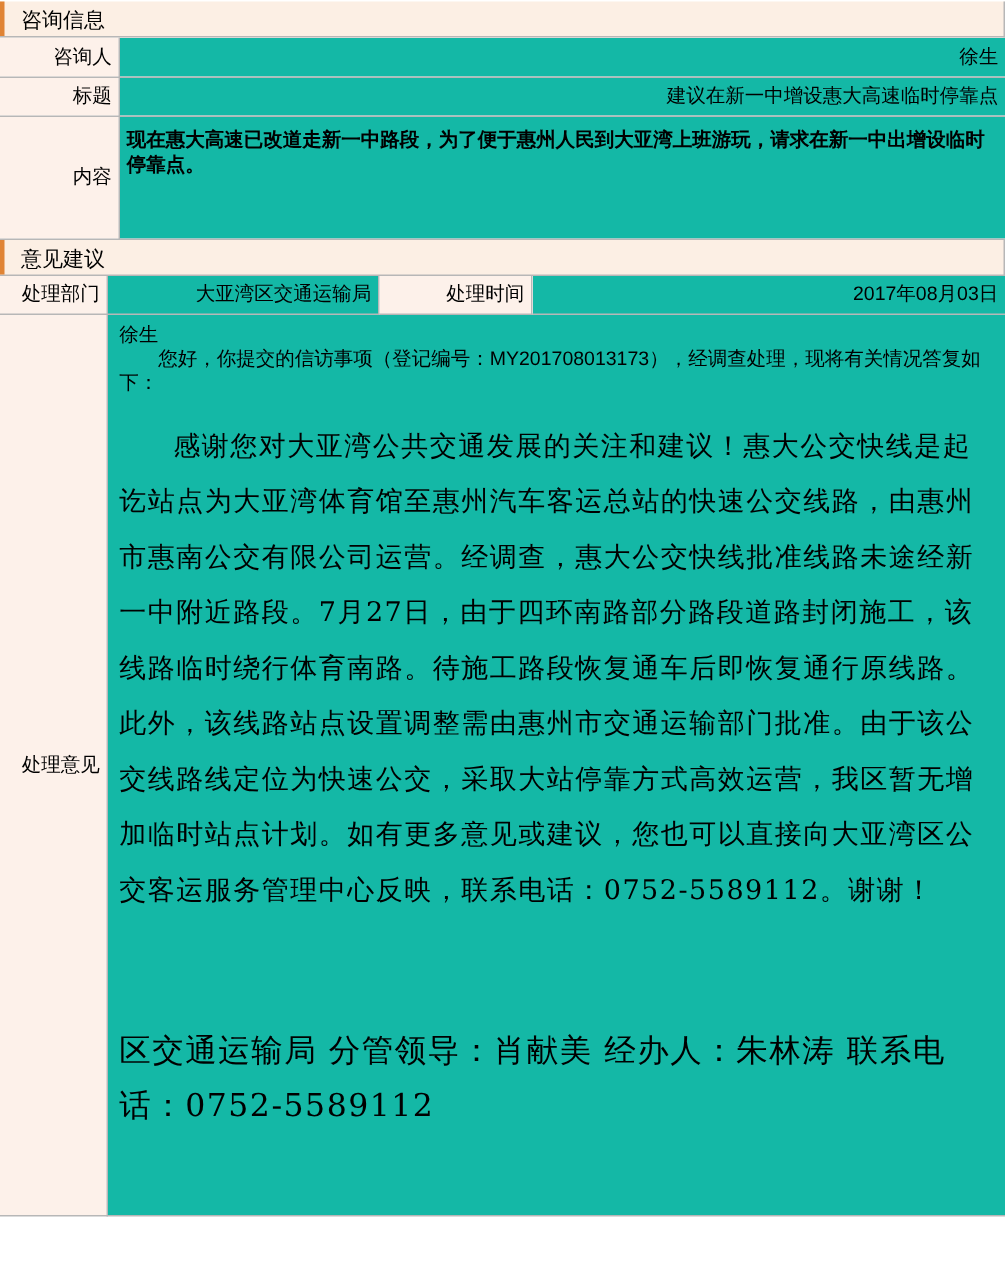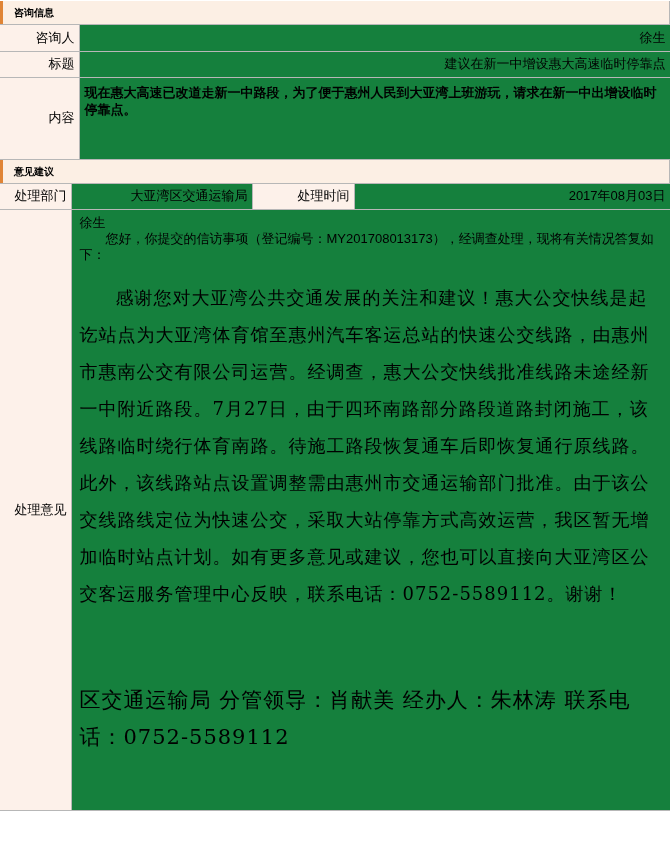--- a/index.html
+++ b/index.html
@@ -7,39 +7,39 @@
     width:670px;height:844px;overflow:hidden;
     font-family:"Liberation Sans",sans-serif;color:#000;
     position:relative;
   }
   .page{padding-top:1px;}
 
   
   .section-header{
     position:relative;height:24px;line-height:24px;
     background:#fcefe4;border-bottom:1px solid #b7b7b7;border-right:1px solid #b7b7b7;
-    font-size:10px;font-weight:bold;padding-left:14px;box-sizing:border-box;
+    font-size:14px;font-weight:normal;padding-left:14px;box-sizing:border-box;
   }
   .accent-bar{
     position:absolute;left:0;top:0;bottom:0;width:3px;background:#e08435;
   }
 
   table{border-collapse:collapse;width:670px;table-layout:fixed;}
   td{
     border:1px solid #b7b7b7;font-size:13px;padding:0 4px;
     vertical-align:middle;overflow:hidden;box-sizing:border-box;
   }
   td.no-left{border-left:0;}
   tr td{border-top:0;}            
   .label-cell{
     background:#fdf1ea;text-align:right;padding-right:4px;color:#000;
   }
   .label-center{text-align:center;padding-right:4px;}
   .label-left{text-align:left;padding-left:6px;}
-  .value-cell{background:#15803d;padding-left:5px;}
+  .value-cell{background:#14b8a6;padding-left:5px;}
   .row-h{height:26px;text-align:right;}
 
   
   .content-row-cell{
     height:82px;vertical-align:top;padding:6px 8px 6px 5px;line-height:17px;font-weight:bold;
   }
 
   
   .opinion-cell{vertical-align:top;padding:5px 8px;}
   .opinion-inner{min-height:590px;}

